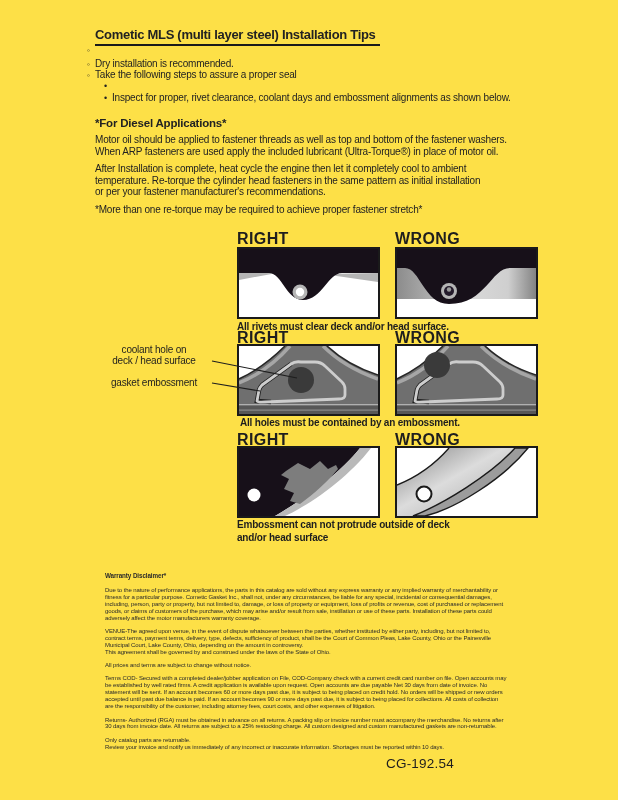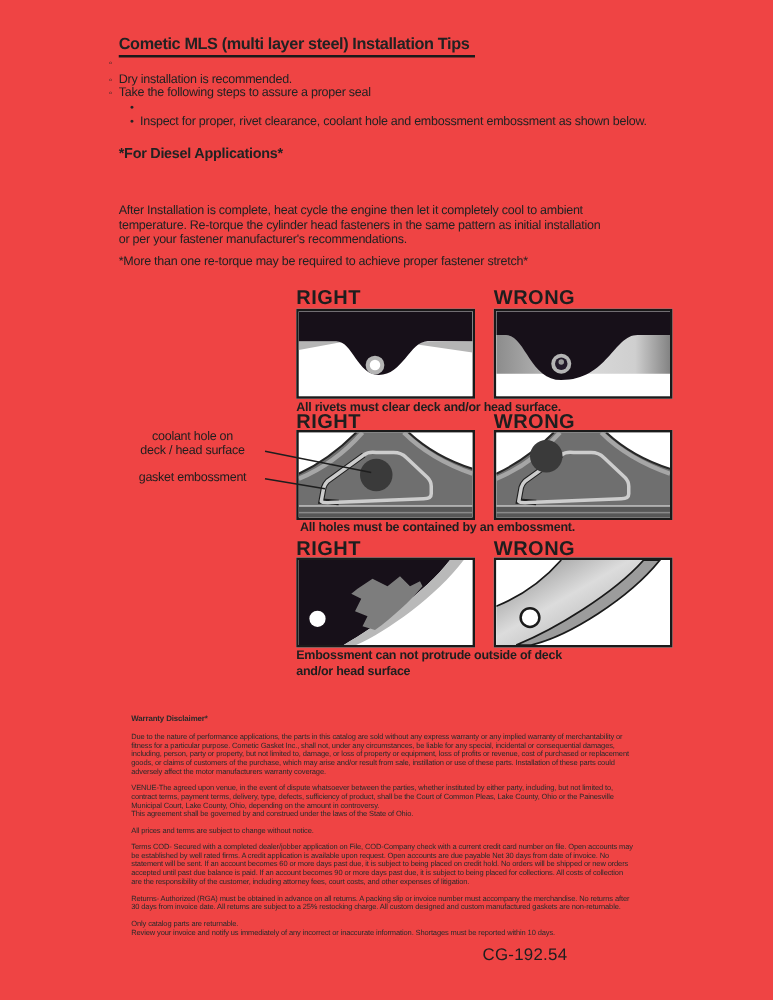--- a/index.html
+++ b/index.html
@@ -1,18 +1,18 @@
 <!DOCTYPE html>
 <html><head>
 <meta charset="utf-8">
 <style>
   html,body{margin:0;padding:0;background:#e8e8e8;}
   .page{
     position:relative;width:618px;height:800px;margin:0 auto;
-    background:#ef4444;overflow:hidden;color:#222;
+    background:#fde047;overflow:hidden;color:#222;
     font-family:"Liberation Sans","DejaVu Sans",sans-serif;
   }
   .title{
     position:absolute;left:95px;top:27px;margin:0;
     font-size:13px;font-weight:bold;letter-spacing:-0.3px;
     border-bottom:2px solid #1a1a1a;padding-bottom:2px;padding-right:4px;
   }
   .tips{position:absolute;left:87px;top:46px;font-size:10px;letter-spacing:-0.2px;}
   .tip-row{display:flex;align-items:baseline;height:11.6px;}
   .tip-row .marker{width:8px;font-size:8px;flex:0 0 auto;}
@@ -76,25 +76,27 @@
     </div>
     <div class="tip-row">
       <span class="marker">◦</span>
       <span>Take the following steps to assure a proper seal</span>
     </div>
     <div class="tip-row sub">
       <span class="marker">•</span>
     </div>
     <div class="tip-row sub">
       <span class="marker">•</span>
-      <span>Inspect for proper, rivet clearance, coolant hole and embossment embossment as shown below.</span>
+      <span>Inspect for proper, rivet clearance, coolant days and embossment alignments as shown below.</span>
     </div>
   </div>
 
   <div class="diesel-heading">*For Diesel Applications*</div>
+  <div class="para p1">Motor oil should be applied to fastener threads as well as top and bottom of the fastener washers.
+When ARP fasteners are used apply the included lubricant (Ultra-Torque®) in place of motor oil.</div>
   <div class="para p3">*More than one re-torque may be required to achieve proper fastener stretch*</div>
   <div class="para p2">After Installation is complete, heat cycle the engine then let it completely cool to ambient
 temperature. Re-torque the cylinder head fasteners in the same pattern as initial installation
 or per your fastener manufacturer's recommendations.</div>
 
   <div class="dlabel" style="left:237px;top:230px">RIGHT</div>
   <div class="dlabel" style="left:395px;top:230px">WRONG</div>
 
   <div class="panel" style="left:237px;top:247px">
     <svg width="139" height="68" viewBox="0 0 139 68">

